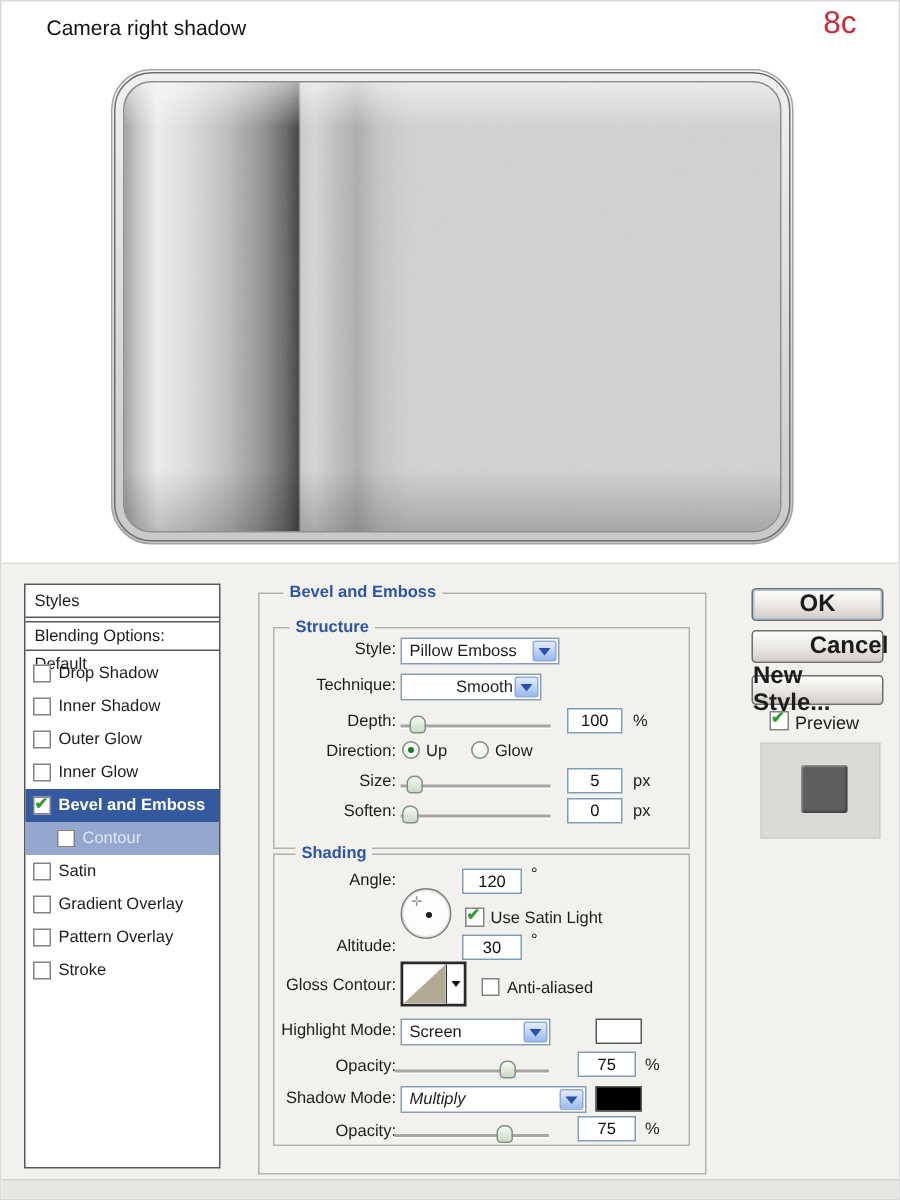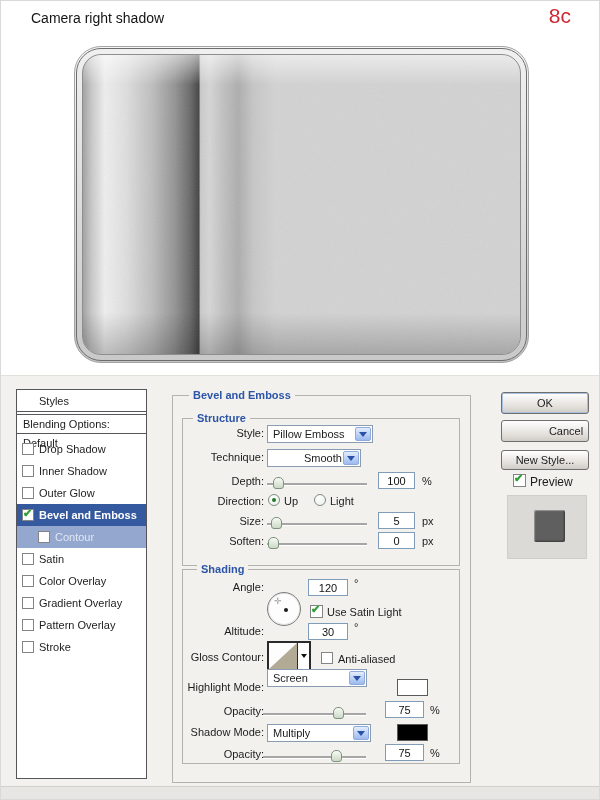--- a/index.html
+++ b/index.html
@@ -35,21 +35,21 @@
 
   
   .dialog { position:absolute; left:0; top:374px; width:600px; height:426px;
     background:#f2f1ee; border-top:1px solid #e3e0dc; }
   .dialog-bottom-strip { position:absolute; left:0; top:410px; width:600px; height:16px;
     background:#e8e6e3; border-top:1px solid #d2d0cd; }
 
   
   .styles-panel { position:absolute; left:15px; top:13px; width:131px; height:390px;
     background:#fff; border:1px solid #55555a; }
-  .sp-header { height:22px; line-height:22px; padding-left:22px; border-bottom:1px solid #55555a; }
+  .sp-header { height:22px; line-height:22px; padding-left:6px; border-bottom:1px solid #55555a; }
   .sp-gap { height:3px; border-bottom:1px solid #55555a; }
   .sp-blend { height:19px; line-height:19px; padding-left:6px; border-bottom:1px solid #55555a; }
   .sp-list { padding-top:4px; }
   .sp-row { height:22px; display:flex; align-items:center; gap:5px; padding-left:5px; cursor:default; }
   .sp-row.selected { background:#35599f; color:#ffffff; font-weight:bold; }
   .sp-row.sub { background:#93a7cf; color:#e2e6f1; padding-left:21px; }
 
   
   .cb { width:12px; height:12px; background:#fff; border:1px solid #848484; position:relative; flex:none; }
   .cb.big { width:13px; height:13px; }
@@ -106,21 +106,21 @@
     display:flex; align-items:center; justify-content:center; }
   .gloss-btn i { width:0; height:0; border-left:3px solid transparent;
     border-right:3px solid transparent; border-top:4px solid #111; }
 
   
   .swatch { position:absolute; width:31px; height:17px; border:1px solid #5a5a5a; }
 
   
   .btn { position:absolute; left:500px; width:88px; height:22px; border:1px solid #6f6f6f;
     border-radius:3px; background:linear-gradient(180deg,#ffffff,#e2dfda 70%,#cfccc6);
-    font-size:11px; display:flex; align-items:center; justify-content:center; cursor:default; }
+    font-size:16px; display:flex; align-items:center; justify-content:center; cursor:default;font-weight:bold; }
   .btn.default { box-shadow:inset 0 0 0 1px #a9c0e0; }
   .preview-swatch-area { position:absolute; left:506px; top:119px; width:80px; height:64px;
     background:#dbdad7; border:1px solid #cfcecb; }
   .preview-chip { position:absolute; left:26px; top:14px; width:31px; height:32px;
     background:#5f5f5f; border-radius:2px;
     box-shadow:inset 1px 1px 1px rgba(255,255,255,.35), inset -1px -1px 2px rgba(0,0,0,.4); }
 
   .inline-lbl { position:absolute; white-space:nowrap; }
 </style>
 </head>
@@ -158,35 +158,35 @@
             <span>Drop Shadow</span>
           </div>
         <div class="sp-row">
             <span class="cb"></span>
             <span>Inner Shadow</span>
           </div>
         <div class="sp-row">
             <span class="cb"></span>
             <span>Outer Glow</span>
           </div>
+        <div class="sp-row">
+            <span class="cb"></span>
+            <span>Inner Glow</span>
+          </div>
         <div class="sp-row selected">
             <span class="cb checked"></span>
             <span>Bevel and Emboss</span>
           </div>
         <div class="sp-row sub">
             <span class="cb"></span>
             <span>Contour</span>
           </div>
         <div class="sp-row">
             <span class="cb"></span>
             <span>Satin</span>
-          </div>
-        <div class="sp-row">
-            <span class="cb"></span>
-            <span>Color Overlay</span>
           </div>
         <div class="sp-row">
             <span class="cb"></span>
             <span>Gradient Overlay</span>
           </div>
         <div class="sp-row">
             <span class="cb"></span>
             <span>Pattern Overlay</span>
           </div>
         <div class="sp-row">
@@ -224,21 +224,21 @@
     <div class="slider" style="left:266px; top:107px; width:100px;">
       <span class="thumb" style="left:6%;"></span>
     </div>
     <input class="num" style="left: 377px; top: 96px; width: 37px;" value="100">
     <div class="unit" style="left:421px; top:99px;">%</div>
 
     <div class="lbl" style="top:119px;">Direction:</div>
     <span class="radio on" style="position:absolute; left:267px; top:118px;"></span>
     <div class="inline-lbl" style="left:283px; top:119px;">Up</div>
     <span class="radio" style="position:absolute; left:313px; top:118px;"></span>
-    <div class="inline-lbl" style="left:329px; top:119px;">Light</div>
+    <div class="inline-lbl" style="left:329px; top:119px;">Glow</div>
 
     <div class="lbl" style="top:139px;">Size:</div>
     <div class="slider" style="left:266px; top:147px; width:100px;">
       <span class="thumb" style="left:4%;"></span>
     </div>
     <input class="num" style="left: 377px; top: 136px; width: 37px;" value="5">
     <div class="unit" style="left:421px; top:139px;">px</div>
 
     <div class="lbl" style="top:159px;">Soften:</div>
     <div class="slider" style="left:266px; top:167px; width:100px;">
@@ -271,37 +271,37 @@
     <div class="gloss">
       <span class="gloss-curve"></span>
       <span class="gloss-btn">
           <i></i>
         </span>
     </div>
     <span class="cb" style="position:absolute; left:320px; top:276px;"></span>
     <div class="inline-lbl" style="left:337px; top:277px;">Anti-aliased</div>
 
     <div class="lbl" style="top:305px;">Highlight Mode:</div>
-    <div class="dd" style="left:266px; top:293px; width:100px;">
+    <div class="dd" style="left:266px; top:303px; width:100px;">
       <span class="dd-text">Screen</span>
       <span class="dd-arrow">
           <i></i>
         </span>
     </div>
     <span class="swatch" style="left:396px; top:303px; background:#ffffff;"></span>
 
     <div class="lbl" style="top:329px;">Opacity:</div>
     <div class="slider" style="left:262px; top:337px; width:103px;">
       <span class="thumb" style="left:68%;"></span>
     </div>
     <input class="num" style="left: 384px; top: 325px; width: 39px;" value="75">
     <div class="unit" style="left:429px; top:328px;">%</div>
 
     <div class="lbl" style="top:350px;">Shadow Mode:</div>
-    <div class="dd" style="left:266px; top:348px; width:104px;">
+    <div class="dd" style="left:266px; top:348px; width:124px;font-style:italic;">
       <span class="dd-text">Multiply</span>
       <span class="dd-arrow">
           <i></i>
         </span>
     </div>
     <span class="swatch" style="left:396px; top:348px; background:#000000;"></span>
 
     <div class="lbl" style="top:372px;">Opacity:</div>
     <div class="slider" style="left:262px; top:380px; width:103px;">
       <span class="thumb" style="left:66%;"></span>

